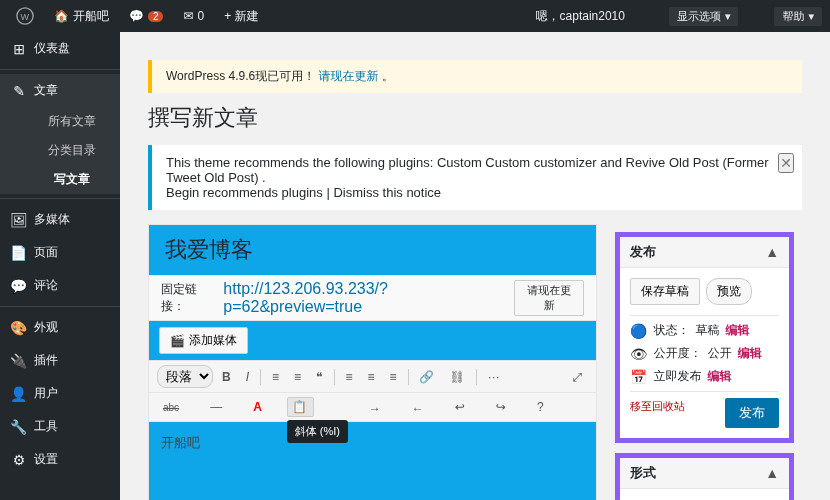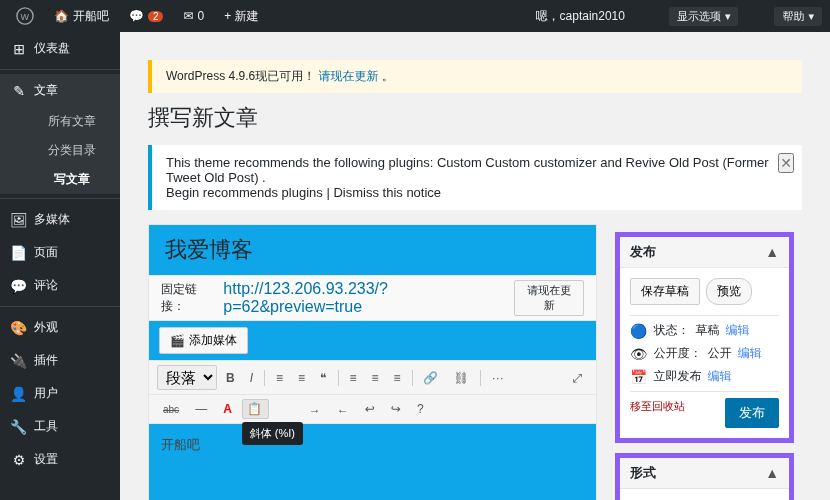--- a/index.html
+++ b/index.html
@@ -49,49 +49,49 @@
     .permalink-row { padding: 4px 12px; background: #f9f9f9; border-bottom: 1px solid #e5e5e5; font-size: 12px; display: flex; align-items: center; gap: 6px; }
     .permalink-row a { color: #0073aa; }
     .permalink-btn { background: #f7f7f7; border: 1px solid #ccc; padding: 2px 8px; font-size: 11px; cursor: pointer; border-radius: 2px; color: #23282d; }
 
     .media-add-bar { padding: 6px 10px; border-bottom: 1px solid #e5e5e5; display: flex; align-items: center; justify-content: space-between; }
     .add-media-btn { display: flex; align-items: center; gap: 4px; background: #f7f7f7; border: 1px solid #ccc; padding: 4px 10px; font-size: 12px; cursor: pointer; border-radius: 2px; }
     .view-btns { display: flex; gap: 4px; }
     .view-btn { background: #f7f7f7; border: 1px solid #ccc; padding: 3px 8px; font-size: 11px; cursor: pointer; border-radius: 2px; color: #23282d; }
 
     .toolbar-row { padding: 4px 8px; border-bottom: 1px solid #e5e5e5; display: flex; align-items: center; gap: 3px; flex-wrap: wrap; background: #f5f5f5; }
-    .toolbar-select { border: 1px solid #ccc; padding: 2px 4px; font-size: 15px; border-radius: 2px; }
+    .toolbar-select { border: 1px solid #ccc; padding: 2px 4px; font-size: 13px; border-radius: 9px; }
     .tb-btn { background: none; border: 1px solid transparent; padding: 2px 5px; cursor: pointer; font-size: 12px; border-radius: 2px; color: #555; }
     .tb-btn.bold { font-weight: bold; }
     .tb-btn.italic { font-style: italic; }
     .tb-sep { width: 1px; height: 16px; background: #ccc; margin: 0 2px; }
 
     
     .tooltip-popup { position: absolute; background: #1d2327; color: #fff; padding: 4px 8px; border-radius: 3px; font-size: 11px; z-index: 100; }
 
     .editor-body { min-height: 80px; padding: 12px; font-size: 13px; color: #444; }
 
     
-    .toolbar-row2 { padding: 4px 8px; border-bottom: 1px solid #e5e5e5; display: flex; align-items: center; gap: 4px; background: #f5f5f5; }
+    .toolbar-row2 { padding: 4px 8px; border-bottom: 1px solid #e5e5e5; display: flex; align-items: center; gap: 19px; background: #f5f5f5; }
 
     
     #sidebar-panel { width: 195px; min-width: 195px; margin-top: 32px; padding: 8px; background: #f1f1f1; height: calc(500px - 32px); overflow-y: auto; }
 
     .meta-box { background: #fff; border: 5px solid #8b5cf6; margin-bottom: 10px; }
     .meta-box-header { background: #f5f5f5; border-bottom: 1px solid #e5e5e5; padding: 6px 10px; display: flex; align-items: center; justify-content: space-between; font-size: 13px; font-weight: 600; }
     .meta-box-header .toggle-btn { background: none; border: none; cursor: pointer; font-size: 14px; color: #555; }
     .meta-box-body { padding: 10px; }
 
     .publish-actions { display: flex; gap: 6px; margin-bottom: 10px; }
     .btn-draft { background: #f7f7f7; border: 1px solid #ccc; padding: 4px 10px; font-size: 12px; cursor: pointer; border-radius: 2px; }
     .btn-preview { background: #f7f7f7; border: 1px solid #ccc; padding: 4px 10px; font-size: 12px; cursor: pointer; border-radius: 12px; }
 
     .publish-status-row { display: flex; align-items: center; gap: 6px; margin-bottom: 6px; font-size: 12px; }
     .status-icon { font-size: 14px; }
-    .status-link { color: #3b82f6; cursor: pointer; font-size: 12px; }
+    .status-link { color: #be185d; cursor: pointer; font-size: 12px; font-weight: bold; }
 
     .meta-divider { border: none; border-top: 1px solid #e5e5e5; margin: 6px 0; }
     .move-to-trash { color: #a00; font-size: 11px; cursor: pointer; }
 
     .btn-publish { background: #0073aa; color: #fff; border: none; padding: 6px 14px; font-size: 13px; cursor: pointer; border-radius: 2px; float: right; }
     .clearfix::after { content: ''; display: table; clear: both; }
 
     
     .format-option { display: flex; align-items: center; gap: 8px; margin-bottom: 8px; font-size: 12px; }
     .format-option input[type=radio] { accent-color: #0073aa; }

